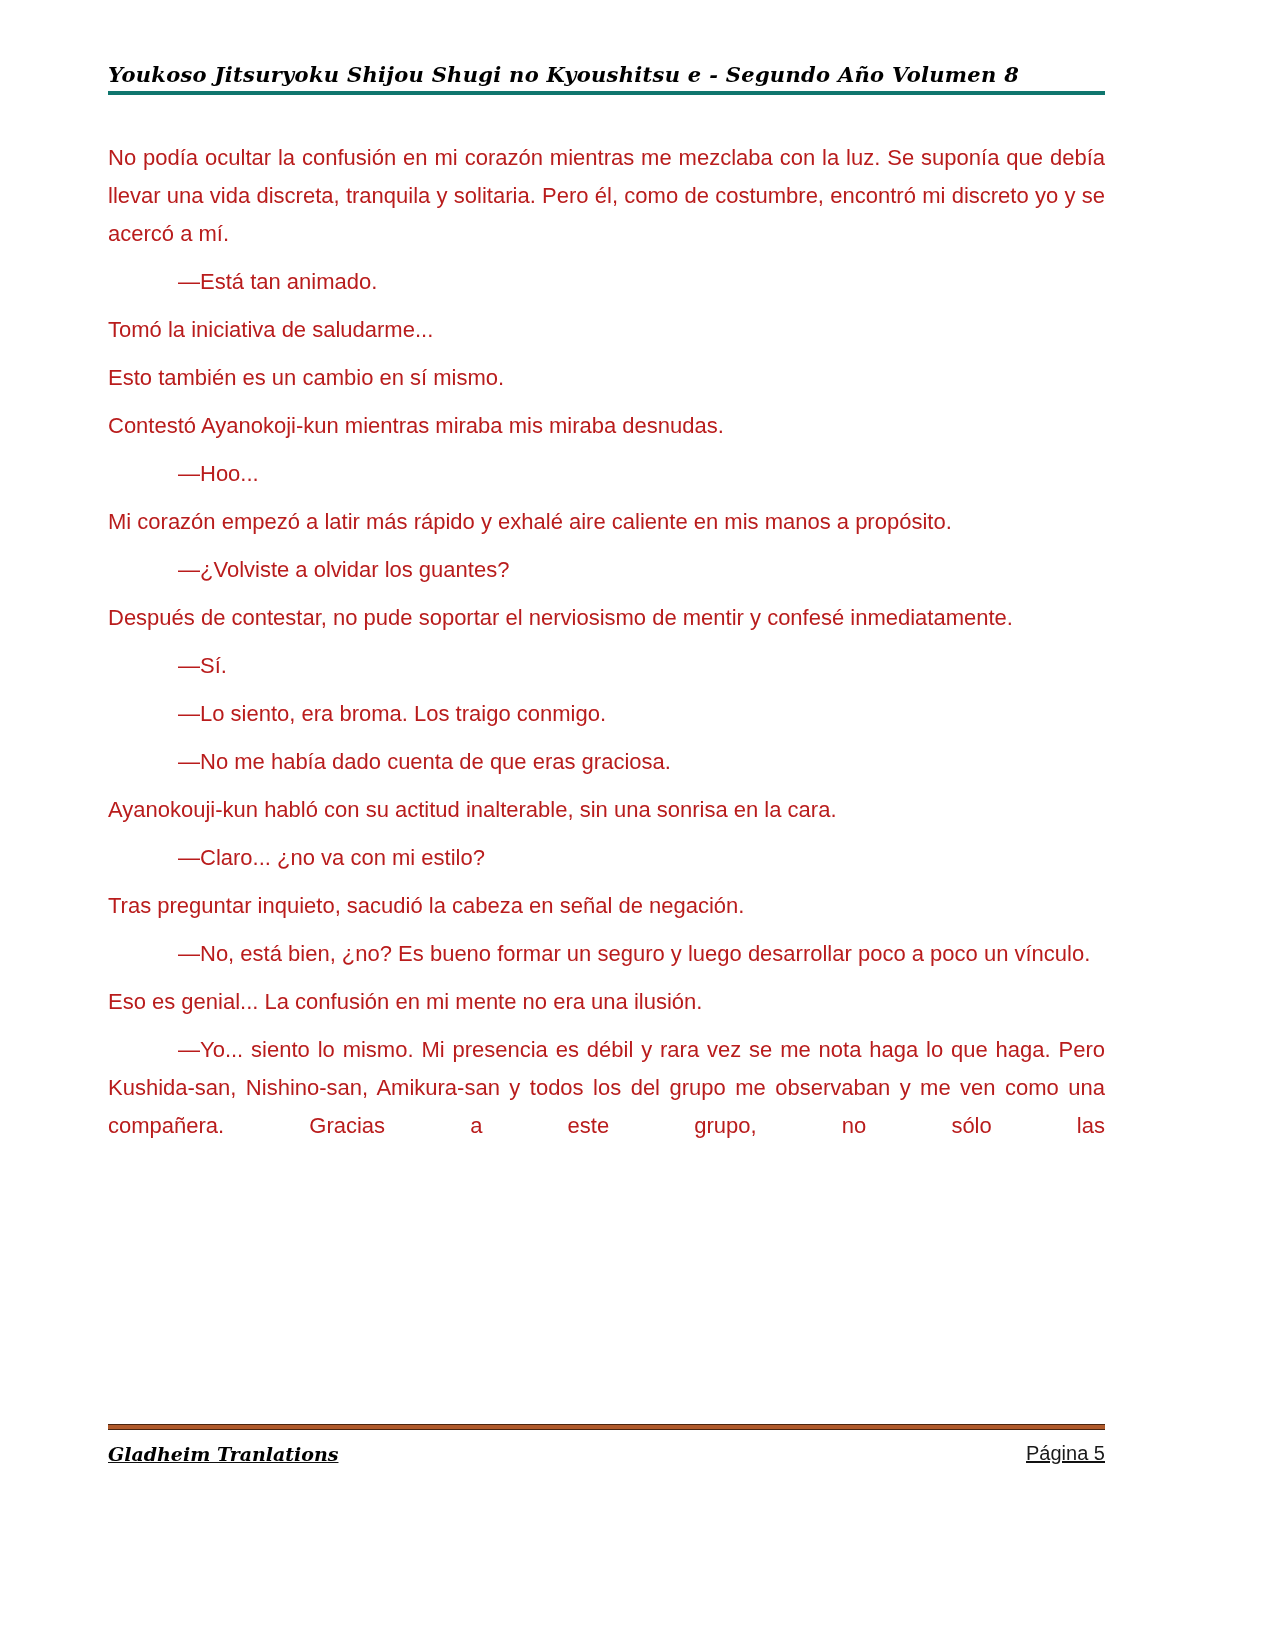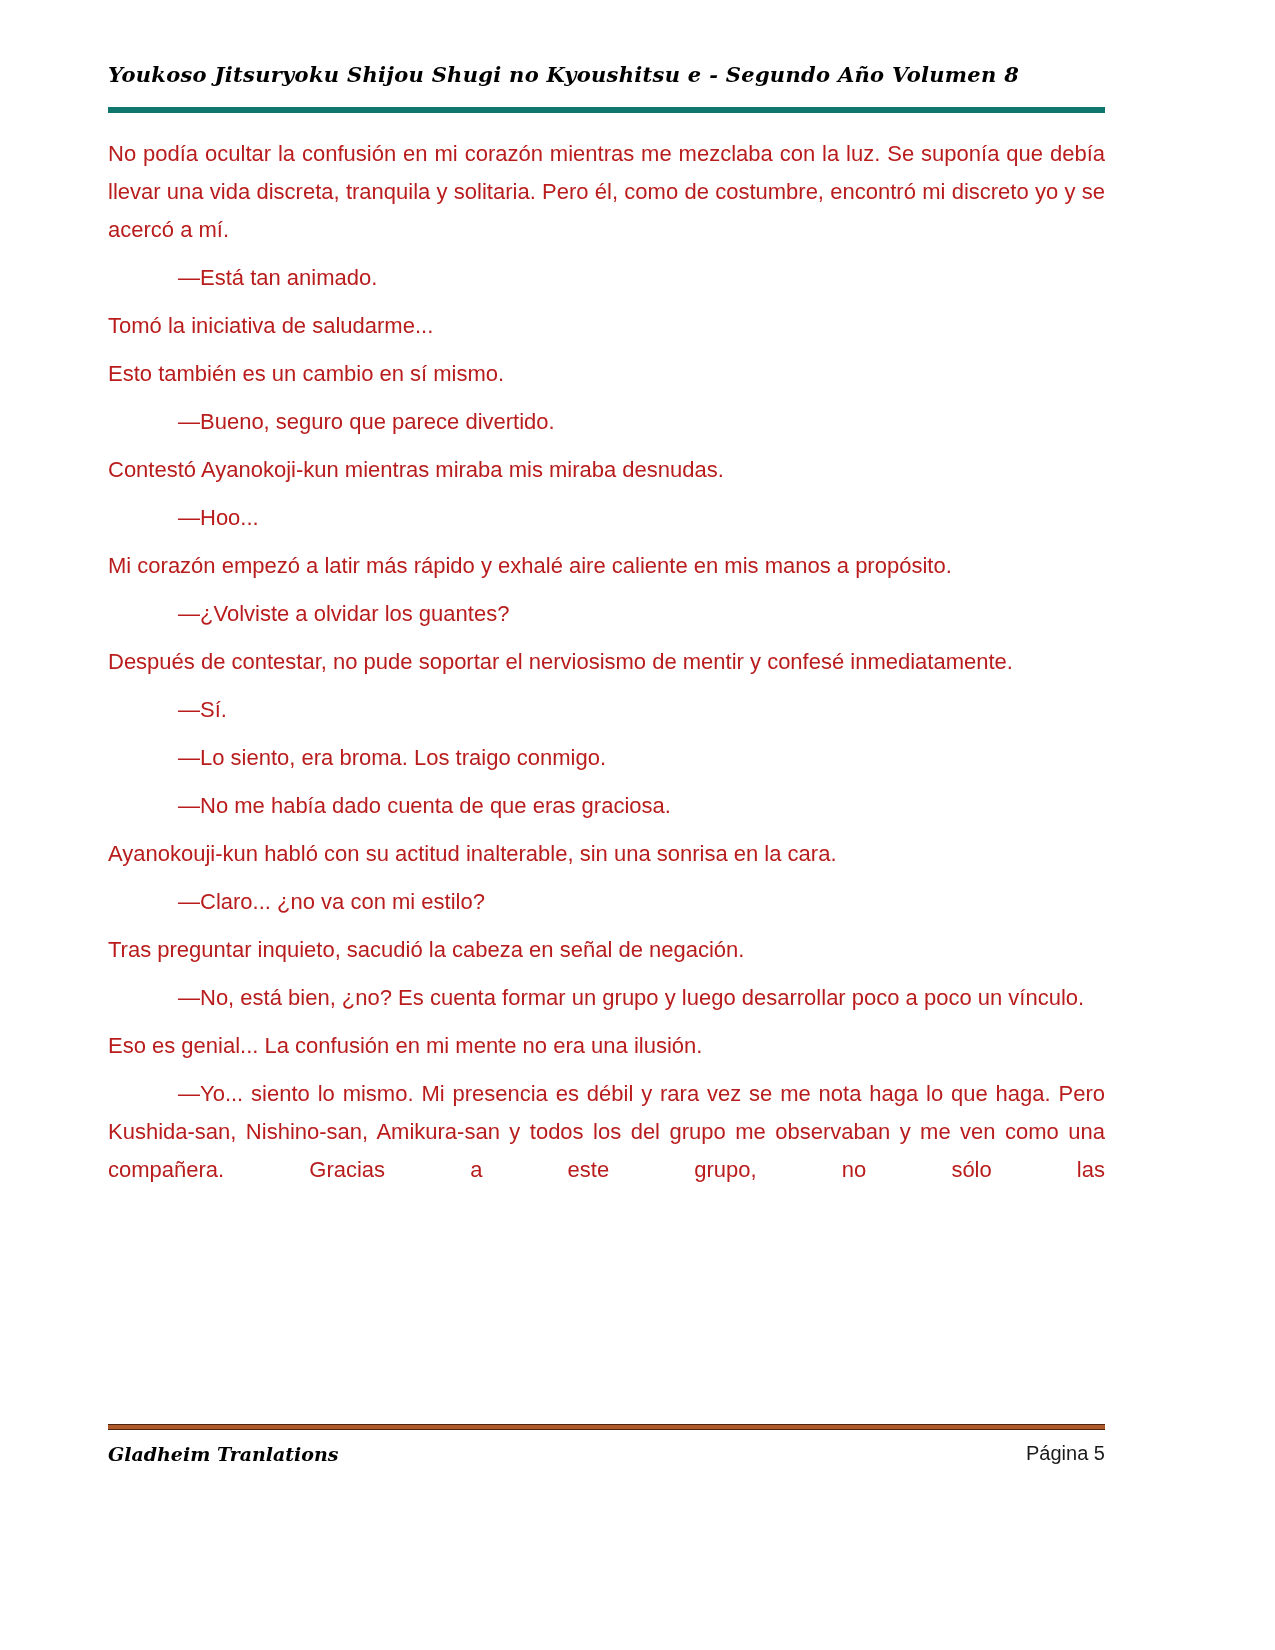--- a/index.html
+++ b/index.html
@@ -17,23 +17,23 @@
   }
   .page {
     position: relative;
     box-sizing: border-box;
     width: 1275px;
     height: 1650px;
     padding: 62px 170px 0 108px;
   }
   
   .doc-header {
-    border-bottom: 6px solid #0f766e;
-    padding-bottom: 20px;
-    margin-bottom: 22px;
+    border-bottom: 4px solid #0f766e;
+    padding-bottom: 4px;
+    margin-bottom: 44px;
   }
   .doc-header .title {
     font-family: "DejaVu Serif", serif;
     font-style: italic;
     font-weight: bold;
     font-size: 21px;
     letter-spacing: 0.3px;
     color: #000000;
   }
   
@@ -61,20 +61,21 @@
     height: 4px;
     background: #b05a2b;
     border-top: 1px solid #4a2410;
     border-bottom: 1px solid #4a2410;
   }
   .footer-row {
     display: flex;
     justify-content: space-between;
     align-items: center;
     margin-top: 12px;
+    text-decoration: underline;
   }
   .footer-left {
     font-family: "DejaVu Serif", serif;
     font-style: italic;
     font-weight: bold;
     font-size: 19px;
     color: #000000;
   }
   .footer-right {
     font-size: 20px;
@@ -90,33 +91,32 @@
   <div class="doc-header">
     <div class="title">Youkoso Jitsuryoku Shijou Shugi no Kyoushitsu e - Segundo Año Volumen 8</div>
   </div>
 
   <div class="doc-body">
 
   <p class="para narration">No podía ocultar la confusión en mi corazón mientras me mezclaba con la luz. Se suponía que debía llevar una vida discreta, tranquila y solitaria. Pero él, como de costumbre, encontró mi discreto yo y se acercó a mí.</p>
       <p class="para dialogue">—Está tan animado.</p>
       <p class="para narration">Tomó la iniciativa de saludarme...</p>
       <p class="para narration">Esto también es un cambio en sí mismo.</p>
-      <p class="para dialogue">—Bueno, seguro que parece divertido.</p>
       <p class="para narration">Contestó Ayanokoji-kun mientras miraba mis miraba desnudas.</p>
       <p class="para dialogue">—Hoo...</p>
       <p class="para narration">Mi corazón empezó a latir más rápido y exhalé aire caliente en mis manos a propósito.</p>
       <p class="para dialogue">—¿Volviste a olvidar los guantes?</p>
       <p class="para narration">Después de contestar, no pude soportar el nerviosismo de mentir y confesé inmediatamente.</p>
       <p class="para dialogue">—Sí.</p>
       <p class="para dialogue">—Lo siento, era broma. Los traigo conmigo.</p>
       <p class="para dialogue">—No me había dado cuenta de que eras graciosa.</p>
       <p class="para narration">Ayanokouji-kun habló con su actitud inalterable, sin una sonrisa en la cara.</p>
       <p class="para dialogue">—Claro... ¿no va con mi estilo?</p>
       <p class="para narration">Tras preguntar inquieto, sacudió la cabeza en señal de negación.</p>
-      <p class="para dialogue">—No, está bien, ¿no? Es cuenta formar un grupo y luego desarrollar poco a poco un vínculo.</p>
+      <p class="para dialogue">—No, está bien, ¿no? Es bueno formar un seguro y luego desarrollar poco a poco un vínculo.</p>
       <p class="para narration">Eso es genial... La confusión en mi mente no era una ilusión.</p>
       <p class="para dialogue continues">—Yo... siento lo mismo. Mi presencia es débil y rara vez se me nota haga lo que haga. Pero Kushida-san, Nishino-san, Amikura-san y todos los del grupo me observaban y me ven como una compañera. Gracias a este grupo, no sólo las</p>
     </div>
 
   <div class="doc-footer">
     <div class="footer-rule"></div>
     <div class="footer-row">
       <span class="footer-left">Gladheim Tranlations</span>
       <span class="footer-right">Página 5</span>
     </div>

